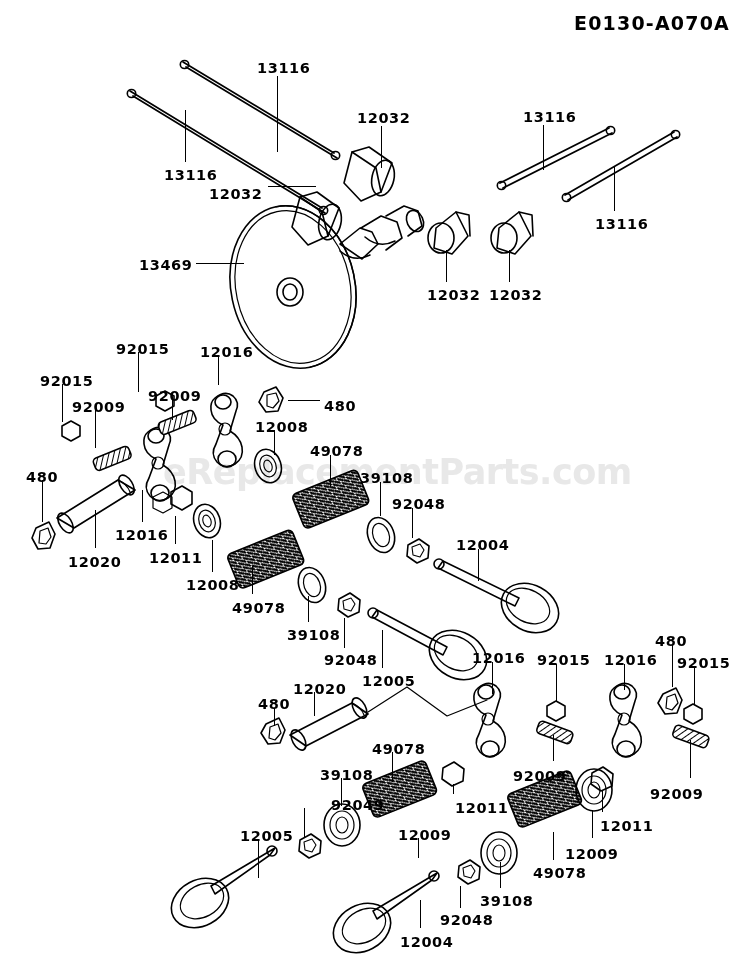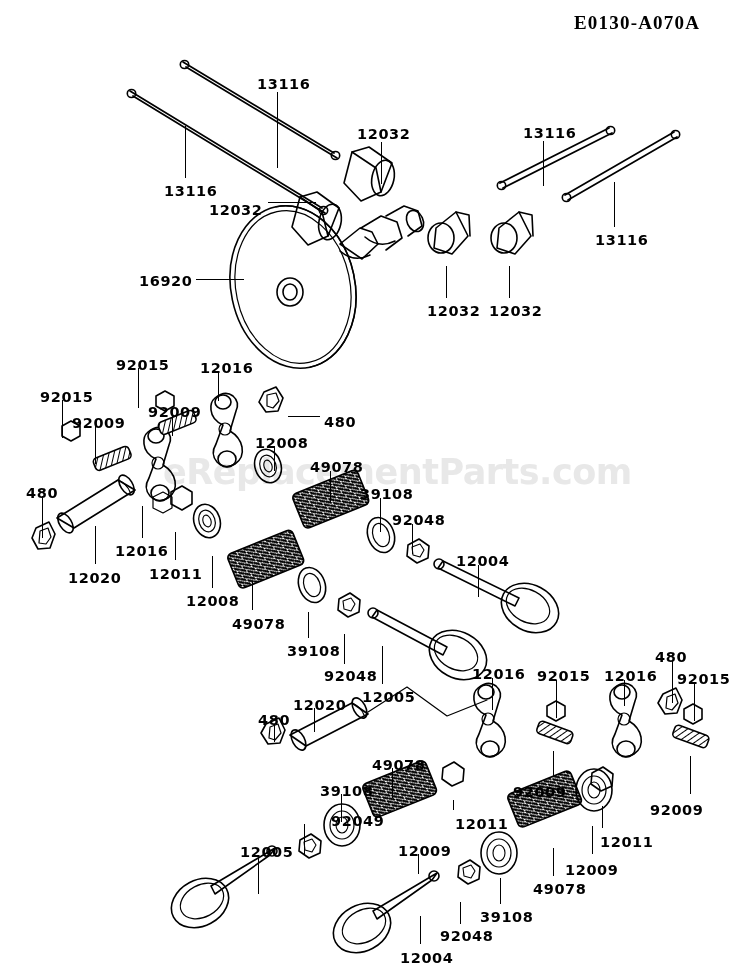--- a/index.html
+++ b/index.html
@@ -23,21 +23,21 @@
   .leader.h{height:1.4px;}
 
   
   .watermark{position:absolute;font-family:"DejaVu Sans",sans-serif;
              font-size:35px;font-weight:bold;color:#e8e8e8;
              letter-spacing:-0.5px;white-space:nowrap;
              user-select:none;z-index:0;}
 
   
   #art{position:absolute;left:0;top:0;width:750px;height:964px;z-index:1;}
-  .lbllayer{position:absolute;left:0;top:16px;width:750px;height:772px;z-index:2;}
+  .lbllayer{position:absolute;left:0;top:0;width:750px;height:772px;z-index:2;}
 </style>
 </head>
 <body>
 
 <div id="stage">
 
   <div class="watermark" style="left:163px;top:452px;">eReplacementParts.com</div>
 
   <svg id="art" viewBox="0 0 750 964">
     <defs>
@@ -319,32 +319,32 @@
     <div class="leader v" style="left:602px;top:790px;height:22px;"></div>
     <div class="leader v" style="left:418px;top:838px;height:20px;"></div>
     <div class="leader v" style="left:258px;top:840px;height:38px;"></div>
     <div class="leader v" style="left:592px;top:810px;height:28px;"></div>
     <div class="leader v" style="left:553px;top:832px;height:28px;"></div>
     <div class="leader v" style="left:500px;top:862px;height:26px;"></div>
     <div class="leader v" style="left:460px;top:886px;height:22px;"></div>
     <div class="leader v" style="left:420px;top:900px;height:28px;"></div>
   </div>
 
-  <div class="diag-no" style="left:574px;top:12px;font-family:Liberation Serif, serif;">E0130-A070A</div>
+  <div class="diag-no" style="left:574px;top:12px;">E0130-A070A</div>
 
   <div class="lbllayer" id="labels">
       <div class="lbl" style="left: 257px; top: 61px;">13116</div>
       <div class="lbl" style="left: 164px; top: 168px;">13116</div>
       <div class="lbl" style="left: 357px; top: 111px;">12032</div>
       <div class="lbl" style="left: 209px; top: 187px;">12032</div>
       <div class="lbl" style="left: 523px; top: 110px;">13116</div>
       <div class="lbl" style="left: 595px; top: 217px;">13116</div>
       <div class="lbl" style="left: 427px; top: 288px;">12032</div>
       <div class="lbl" style="left: 489px; top: 288px;">12032</div>
-      <div class="lbl" style="left: 139px; top: 258px;">16920</div>
+      <div class="lbl" style="left: 139px; top: 258px;">13469</div>
       <div class="lbl" style="left: 116px; top: 342px;">92015</div>
       <div class="lbl" style="left: 148px; top: 389px;">92009</div>
       <div class="lbl" style="left: 200px; top: 345px;">12016</div>
       <div class="lbl" style="left: 40px; top: 374px;">92015</div>
       <div class="lbl" style="left: 72px; top: 400px;">92009</div>
       <div class="lbl" style="left: 26px; top: 470px;">480</div>
       <div class="lbl" style="left: 68px; top: 555px;">12020</div>
       <div class="lbl" style="left: 115px; top: 528px;">12016</div>
       <div class="lbl" style="left: 149px; top: 551px;">12011</div>
       <div class="lbl" style="left: 324px; top: 399px;">480</div>

